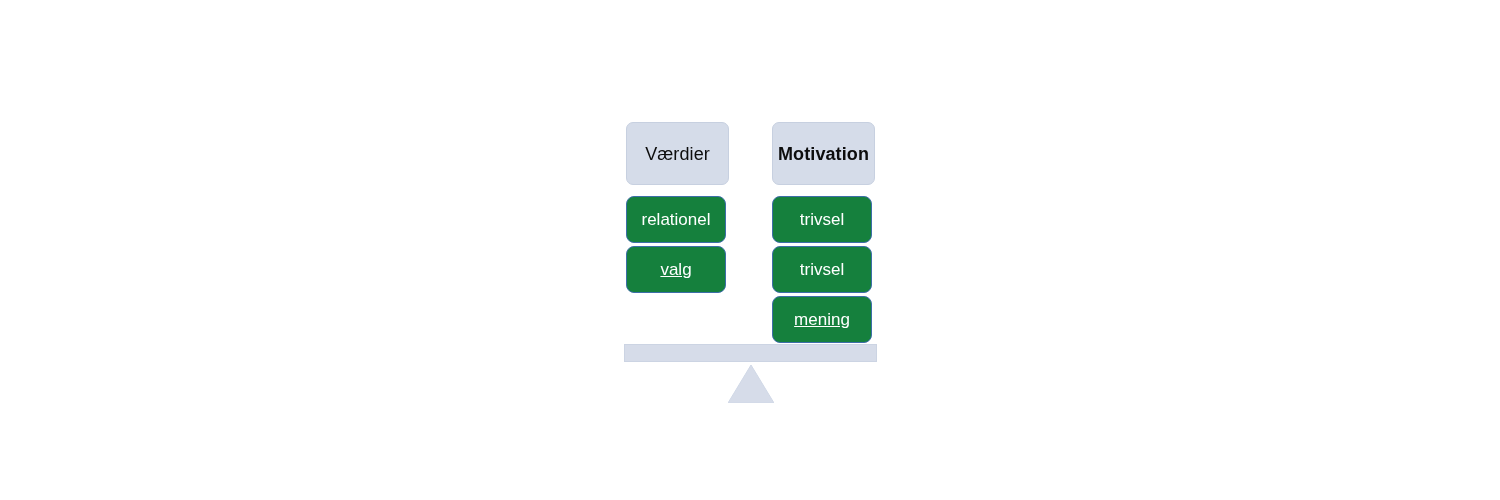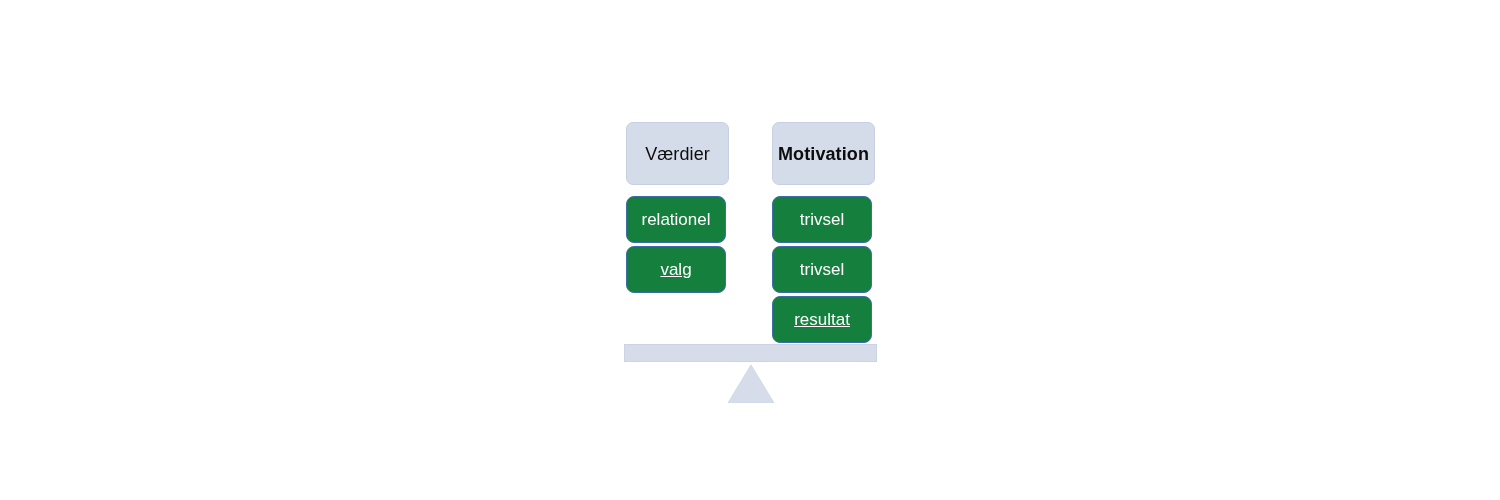--- a/index.html
+++ b/index.html
@@ -121,21 +121,21 @@
       <div class="column col-left">
         <div class="header-box">Værdier</div>
         <div class="item-box">relationel</div>
         <div class="item-box">valg</div>
       </div>
 
       <div class="column col-right">
         <div class="header-box">Motivation</div>
         <div class="item-box">trivsel</div>
         <div class="item-box">trivsel</div>
-        <div class="item-box">resultat</div>
+        <div class="item-box">mening</div>
       </div>
 
     </div>
 
     <div class="plank"></div>
 
     <div class="fulcrum">
       <svg width="46" height="38" viewBox="0 0 46 38" xmlns="http://www.w3.org/2000/svg">
         <polygon points="23,0 46,38 0,38" fill="#d6dce9" stroke="#d0d8e6" stroke-width="1"></polygon>
       </svg>

